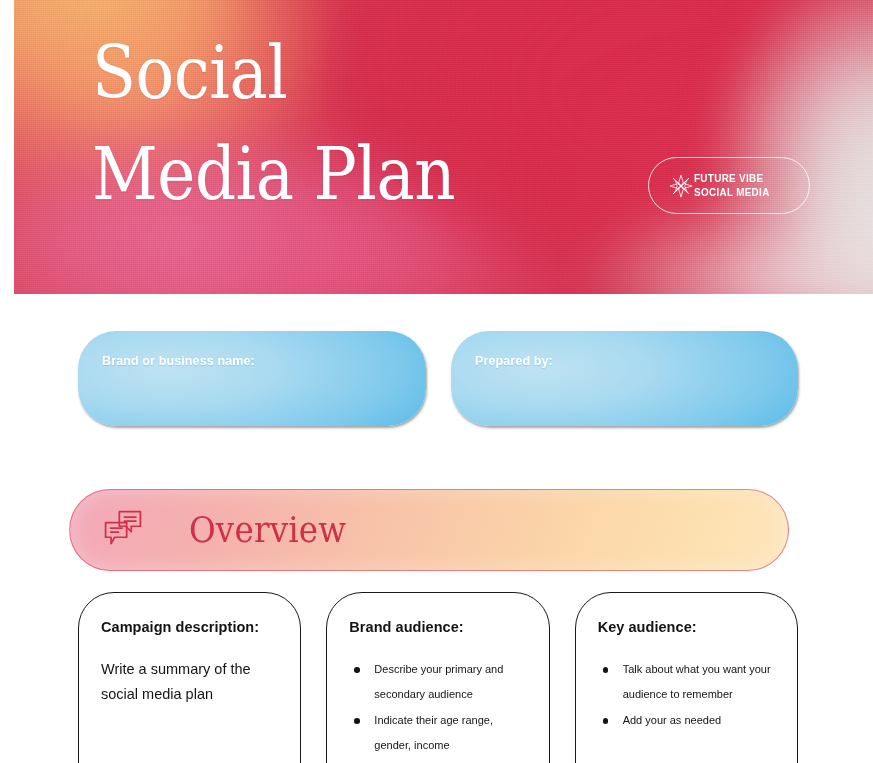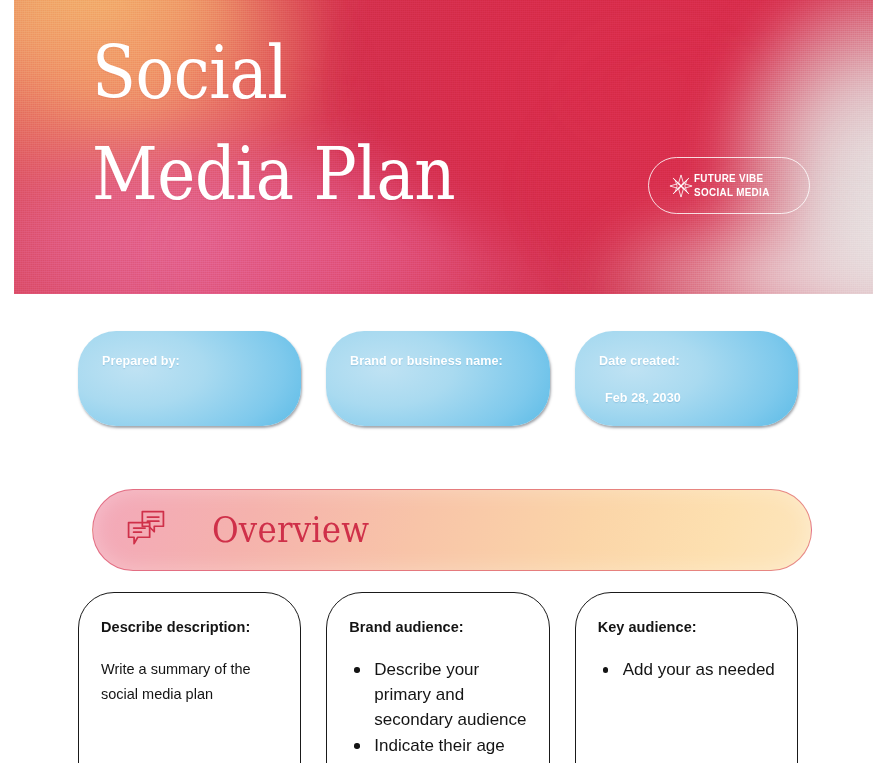--- a/index.html
+++ b/index.html
@@ -204,21 +204,21 @@
     transform: scaleX(0.93);
     transform-origin: left top;
     display: block;
     text-shadow: 0 1px 1px rgba(40,120,170,0.22);
   }
   .pill-value:empty { display: none; }
 
   
   #overview-banner {
     position: absolute;
-    left: 92px; top: 489px;
+    left: 69px; top: 489px;
     width: 720px; height: 82px;
     border-radius: 41px;
     border: 1px solid rgba(214,60,90,0.55);
     background: linear-gradient(110deg,
         #f3a8ba 0%,
         #f5b2ad 22%,
         #f8c4a8 45%,
         #fbd5a8 68%,
         #fde0b0 86%,
         #fde6bd 100%);
@@ -283,21 +283,21 @@
   .card-body p { margin: 0; }
   .card-bullets {
     list-style: none;
     margin: 0; padding: 0;
   }
   .card-bullets li {
     position: relative;
     padding-left: 25px;
     margin-bottom: 1px;
     color: #141414;
-    font-size: 17px;
+    font-size: 11px;
     line-height: 25px;
   }
   .card-bullets li::before {
     content: "";
     position: absolute;
     left: 5px; top: 10px;
     width: 5.5px; height: 5.5px;
     border-radius: 50%;
     background: #141414;
   }
@@ -342,38 +342,32 @@
       </span>
       <span class="logo-text">FUTURE VIBE
 SOCIAL MEDIA</span>
     </div>
   </div>
 
   <div id="pill-row">
 
     <div class="pill">
       <div class="pill-inner">
-        <span class="pill-label">Prepared by:</span>
+        <span class="pill-label">Brand or business name:</span>
 
       </div>
     </div>
 
     <div class="pill">
       <div class="pill-inner">
-        <span class="pill-label">Brand or business name:</span>
+        <span class="pill-label">Prepared by:</span>
 
       </div>
     </div>
 
-    <div class="pill">
-      <div class="pill-inner">
-        <span class="pill-label">Date created:</span>
-        <span class="pill-value">Feb 28, 2030</span>
-      </div>
-    </div>
 
   </div>
 
   <div id="overview-banner">
     <span class="ov-icon">
       <svg viewBox="0 0 48 48" width="44" height="44" aria-hidden="true">
         <g fill="none" stroke="#cf3049" stroke-width="1.9" stroke-linejoin="round" stroke-linecap="round">
           <path d="M20 5 H43 V21 H33 L33 27 L27 21 H20 Z"></path>
           <path d="M25.5 11 H38"></path>
           <path d="M25.5 15.5 H38"></path>
@@ -382,40 +376,41 @@
           <path d="M10.5 27.5 H19"></path>
         </g>
       </svg>
     </span>
     <span class="ov-title">Overview</span>
   </div>
 
   <div id="card-row">
 
     <div class="card">
-      <span class="card-title">Describe description:</span>
+      <span class="card-title">Campaign description:</span>
       <div class="card-body">
         <p>Write a summary of the social media plan</p>
       </div>
     </div>
 
     <div class="card">
       <span class="card-title">Brand audience:</span>
       <div class="card-body">
         <ul class="card-bullets">
           <li>Describe your primary and secondary audience</li>
           <li>Indicate their age range, gender, income</li>
         </ul>
       </div>
     </div>
 
     <div class="card">
       <span class="card-title">Key audience:</span>
       <div class="card-body">
         <ul class="card-bullets">
+          <li>Talk about what you want your audience to remember</li>
           <li>Add your as needed</li>
         </ul>
       </div>
     </div>
 
   </div>
 
 </div>
 
 </body></html>

